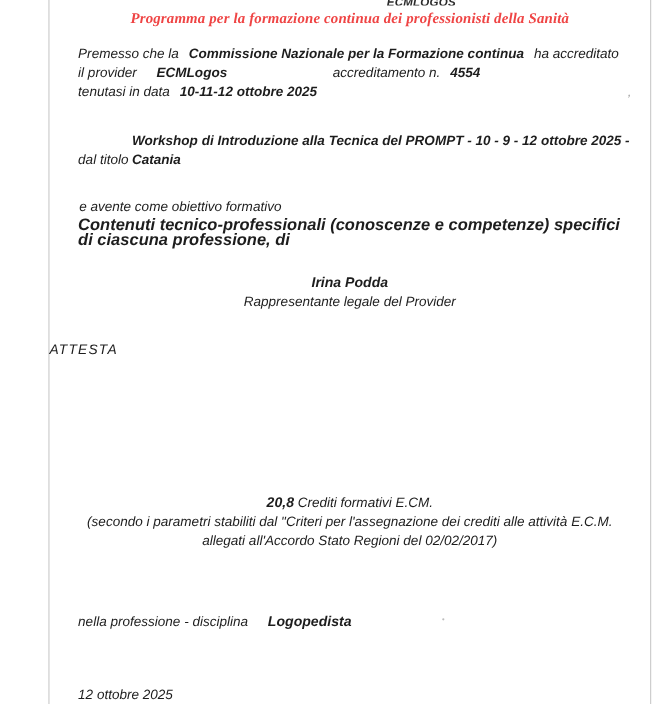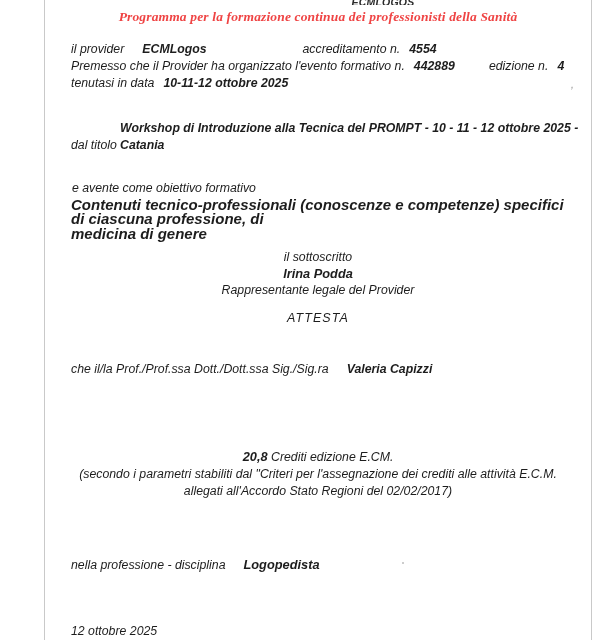--- a/index.html
+++ b/index.html
@@ -100,21 +100,21 @@
   }
 
   .sottoscritto {
     left: 0; top: 249px; width: 546px;
     text-align: center; font-size: 12.3px; line-height: 16.5px;
   }
   .sottoscritto .name { font-weight: bold; font-size: 12.8px; }
 
   .attesta {
     left: 0; top: 310px; width: 546px;
-    text-align: center; font-size: 12.5px; letter-spacing: 1.1px;
+    text-align: left; font-size: 12.5px; letter-spacing: 1.1px;
   }
 
   .partecipante { left: 26px; top: 361px; width: 516px; }
   .partecipante .line { white-space: nowrap; }
   .small-date { font-size: 10.6px; }
 
   .crediti {
     left: 0; top: 448px; width: 546px;
     text-align: center; font-size: 12.3px; line-height: 17px;
   }
@@ -147,62 +147,57 @@
   <div class="page-rule-right"></div>
 
   <div class="content">
 
     <div class="provider-mark">ECMLOGOS</div>
 
     <div class="doc-title">Programma per la formazione continua dei professionisti della Sanità</div>
 
     <div class="blk premessa">
       <div class="line">
+        <span>Premesso che la</span><span class="gap-s"></span><span class="b">Commissione Nazionale per la Formazione continua</span><span class="gap-s"></span><span>ha accreditato</span>
+      </div>
+      <div class="line">
         <span>il provider</span><span class="gap-m"></span><span class="b">ECMLogos</span><span class="gap-xxl"></span><span>accreditamento n.</span><span class="gap-s"></span><span class="b">4554</span>
-      </div>
-      <div class="line">
-        <span>Premesso che il Provider ha organizzato l'evento formativo n.</span><span class="gap-s"></span><span class="b">442889</span><span class="gap-l"></span><span>edizione n.</span><span class="gap-s"></span><span class="b">4</span>
       </div>
       <div class="line">
         <span>tenutasi in data</span><span class="gap-s"></span><span class="b">10-11-12 ottobre 2025</span>
       </div>
     </div>
 
     <div class="blk titolo-label">dal titolo</div>
 
     <div class="blk evento-title">
-      <div>Workshop di Introduzione alla Tecnica del PROMPT - 10 - 11 - 12 ottobre 2025 -</div>
+      <div>Workshop di Introduzione alla Tecnica del PROMPT - 10 - 9 - 12 ottobre 2025 -</div>
       <div>Catania</div>
     </div>
 
     <div class="blk obiettivo-label">e avente come obiettivo formativo</div>
 
     <div class="blk obiettivo-text">
       <div>Contenuti tecnico-professionali (conoscenze e competenze) specifici di ciascuna professione, di</div>
-      <div>medicina di genere</div>
     </div>
 
     <div class="blk sottoscritto">
-      <div>il sottoscritto</div>
       <div class="name">Irina Podda</div>
       <div>Rappresentante legale del Provider</div>
     </div>
 
     <div class="blk attesta">ATTESTA</div>
 
     <div class="blk partecipante">
-      <div class="line">
-        <span>che il/la Prof./Prof.ssa Dott./Dott.ssa Sig./Sig.ra</span><span class="gap-m"></span><span class="b">Valeria Capizzi</span>
-      </div>
     </div>
 
     <div class="blk crediti">
       <div>
         <span class="num">20,8</span>
-        <span>Crediti edizione E.CM.</span>
+        <span>Crediti formativi E.CM.</span>
       </div>
       <div>(secondo i parametri stabiliti dal "Criteri per l'assegnazione dei crediti alle attività E.C.M.</div>
       <div>allegati all'Accordo Stato Regioni del 02/02/2017)</div>
     </div>
 
     <div class="blk professione">
       <span>nella professione - disciplina</span><span class="gap-m"></span><span class="val">Logopedista</span>
     </div>
 
     <div class="blk footer-date">12 ottobre 2025</div>

